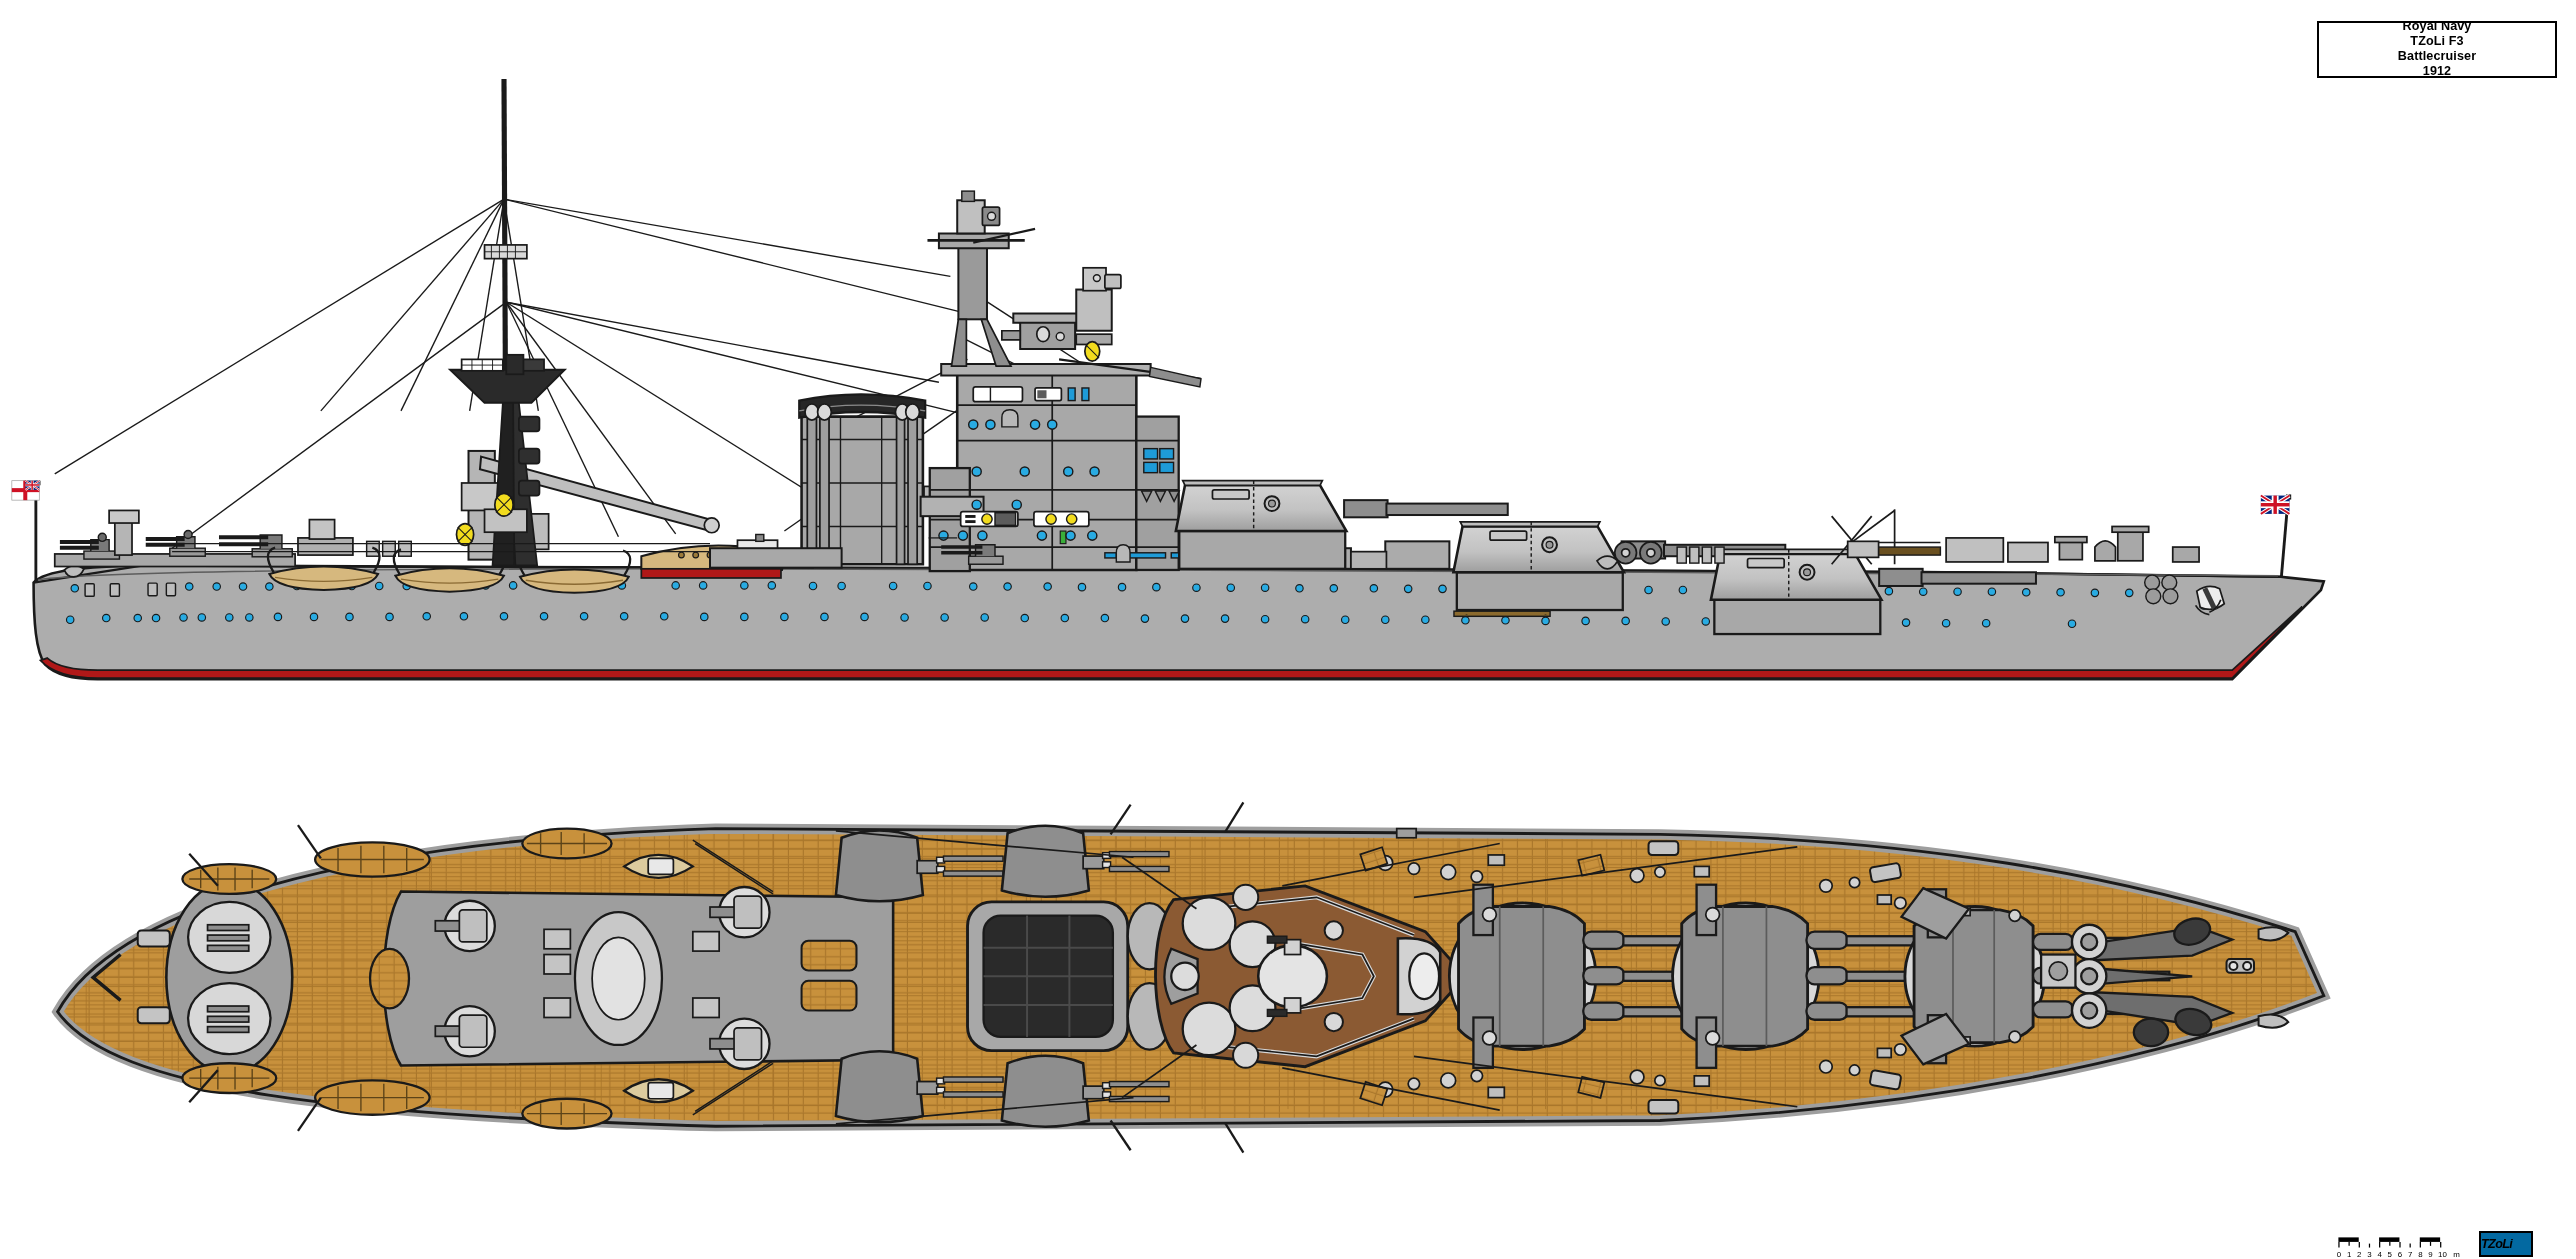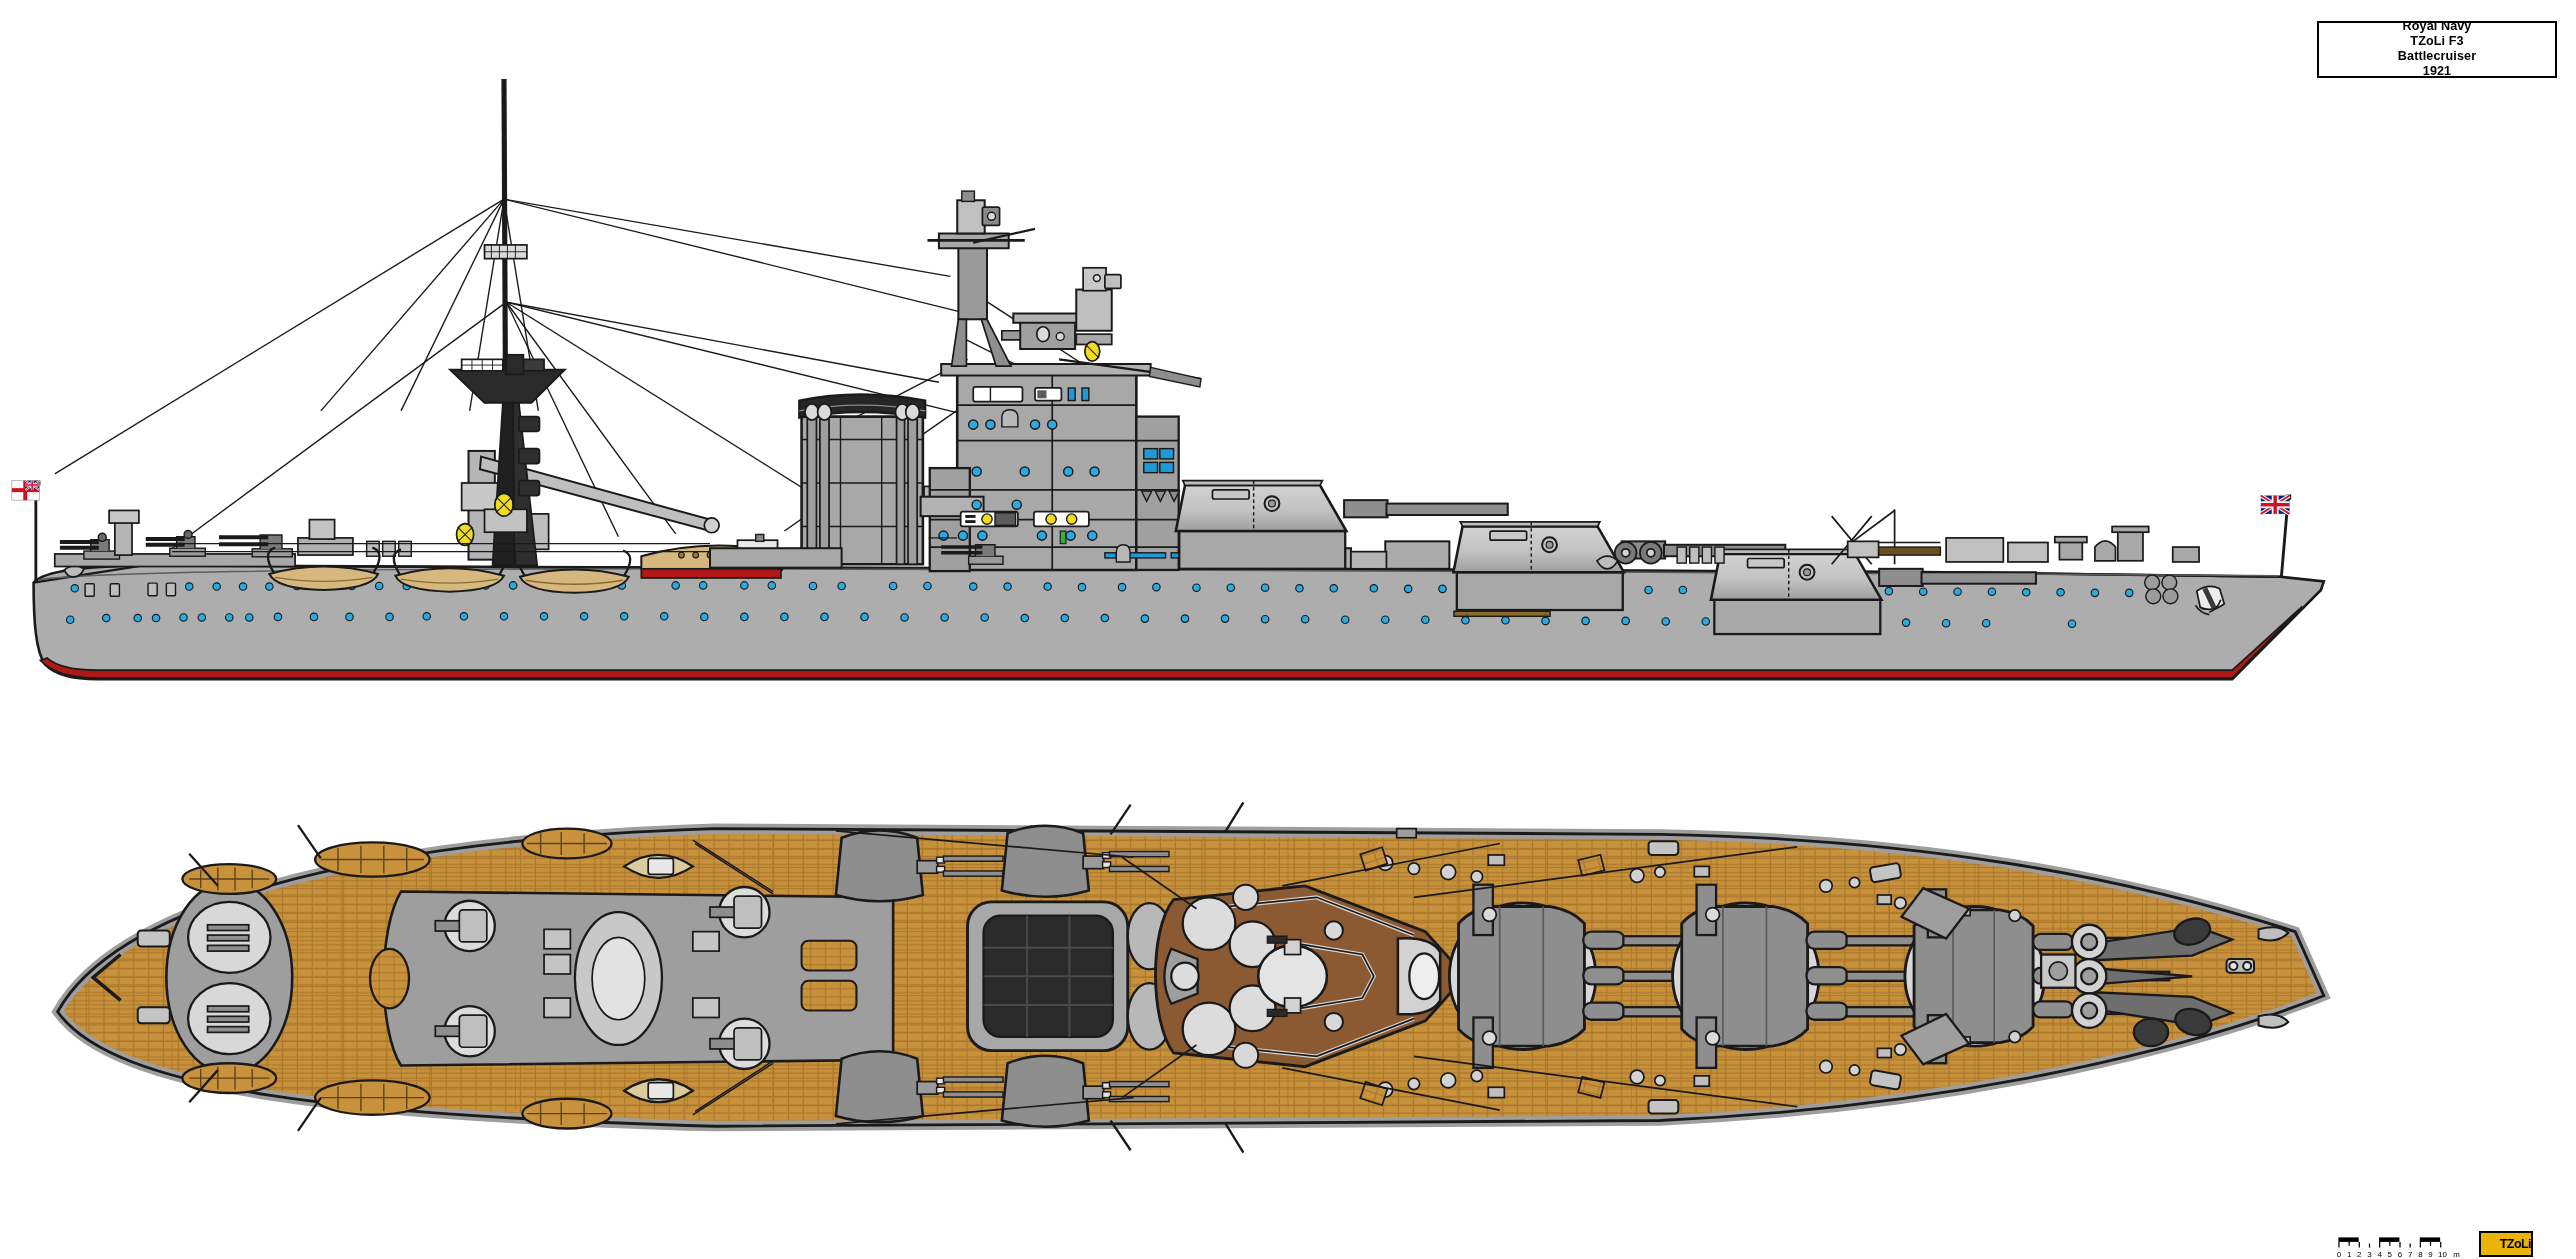--- a/index.html
+++ b/index.html
@@ -11,22 +11,22 @@
 
   
   #title-box{position:absolute;left:2317px;top:4.6px;width:240px;height:57px;
              background:#ffffff;border:2.9px solid #000;box-sizing:border-box;
              display:flex;flex-direction:column;align-items:center;justify-content:center;}
   #title-box div{font-size:12.6px;font-weight:bold;color:#000;line-height:1.18;letter-spacing:0.1px;}
 
   
   #scalebar{position:absolute;left:2334px;top:1218px;width:132px;height:26px;}
   #sig-box{position:absolute;left:2479px;top:1215px;width:54px;height:26px;
-           border:2.9px solid #000;background:#eab308;box-sizing:border-box;
-           display:flex;align-items:center;justify-content:flex-end;}
+           border:2.9px solid #000;background:#0369a1;box-sizing:border-box;
+           display:flex;align-items:center;justify-content:flex-start;font-style:italic;}
   #sig-box span{font-size:12.6px;font-weight:bold;letter-spacing:-0.6px;color:#000;
                 font-family:"Liberation Sans",sans-serif;}
 </style>
 </head>
 <body>
 
 <div id="stage">
 
   <svg width="2576" height="1259" viewBox="0 0 4500 2200">
     <defs>
@@ -1127,21 +1127,21 @@
         <line x1="2140" y1="1934" x2="2172" y2="1986"></line>
       </g>
       <rect x="2440" y="1420" width="34" height="16" fill="#9E9E9E" stroke="#1A1A1A" stroke-width="3"></rect>
     </g>
   </svg>
 
   <div id="title-box">
     <div>Royal Navy</div>
     <div>TZoLi F3</div>
     <div>Battlecruiser</div>
-    <div>1921</div>
+    <div>1912</div>
   </div>
 
   <svg id="scalebar" viewBox="0 0 230 46">
     <g>
       <rect x="6" y="6" width="36" height="8" fill="#000"></rect>
       <rect x="78" y="6" width="36" height="8" fill="#000"></rect>
       <rect x="150" y="6" width="36" height="8" fill="#000"></rect>
     </g>
     <g stroke="#000" stroke-width="2.2">
       <line x1="7" y1="14" x2="7" y2="24"></line>

